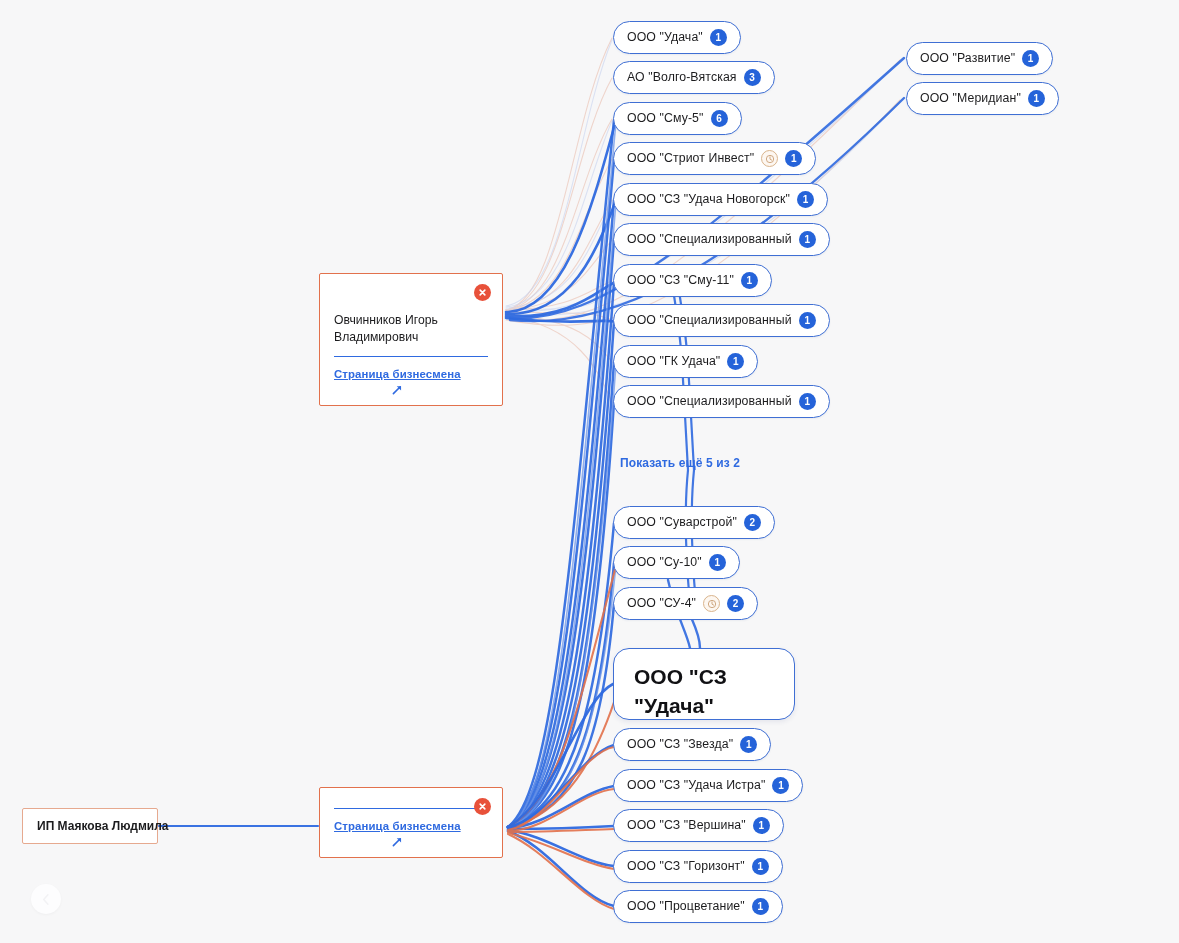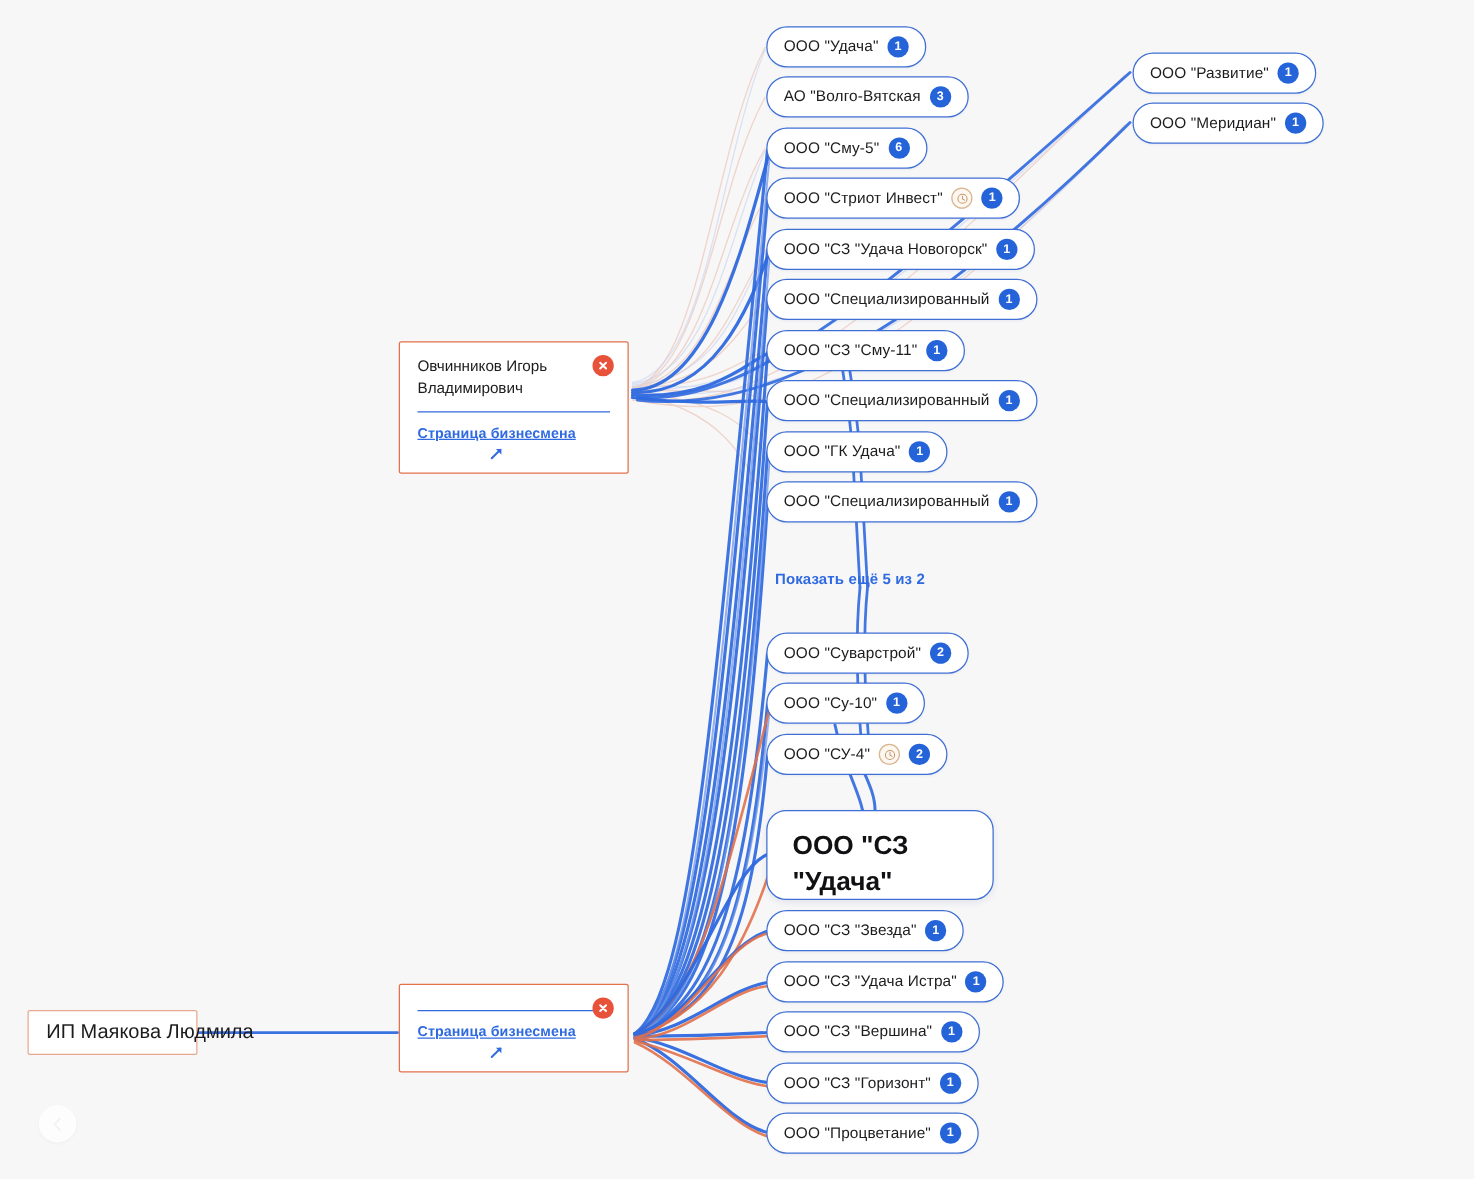--- a/index.html
+++ b/index.html
@@ -95,20 +95,21 @@
     border-radius: 2px;
     padding: 11px 14px 10px 14px;
     z-index: 7;
     width: 184px;
   }
   .person-name {
     font-size: 12.2px;
     color: #1c1c1e;
     line-height: 1.42;
     padding-right: 22px;
+    margin-top: 27px;
   }
   .person-divider {
     height: 1.4px;
     background: #2f6ae0;
     margin: 9px 0 7px 0;
   }
   .person-link {
     display: inline-flex;
     align-items: center;
     gap: 4px;
@@ -135,21 +136,21 @@
     position: absolute;
     background: #ffffff;
     border: 1.4px solid #e6a98f;
     border-radius: 2px;
     padding: 0 14px;
     height: 36px;
     display: flex;
     align-items: center;
     z-index: 5;
   }
-  .ip-label { font-size: 16px; color: #1c1c1e; white-space: nowrap; }
+  .ip-label { font-size: 12px; color: #1c1c1e; white-space: nowrap; font-weight: bold; }
 
   
   .show-more {
     position: absolute;
     font-size: 12px;
     font-weight: bold;
     color: #2f6ae0;
     letter-spacing: 0.1px;
     z-index: 4;
     white-space: nowrap;

